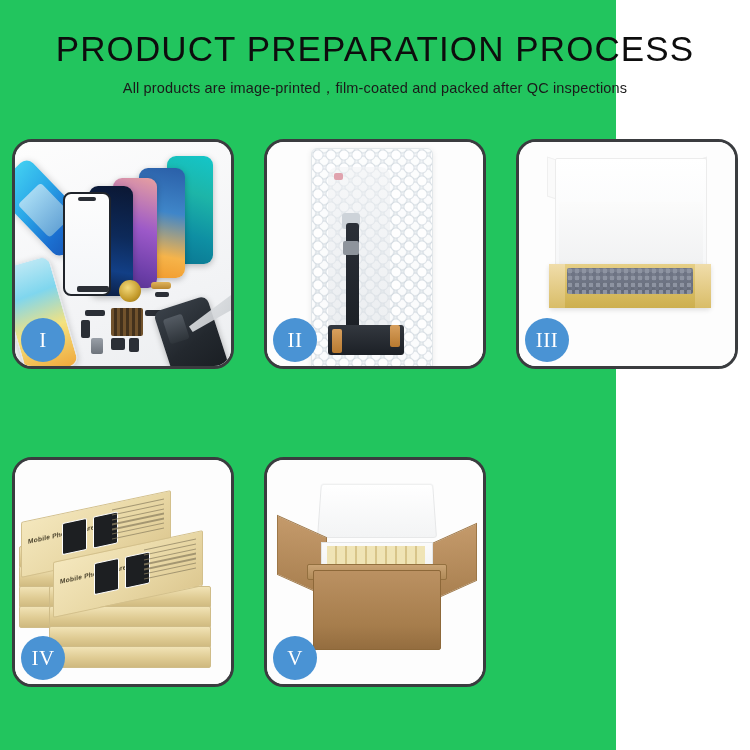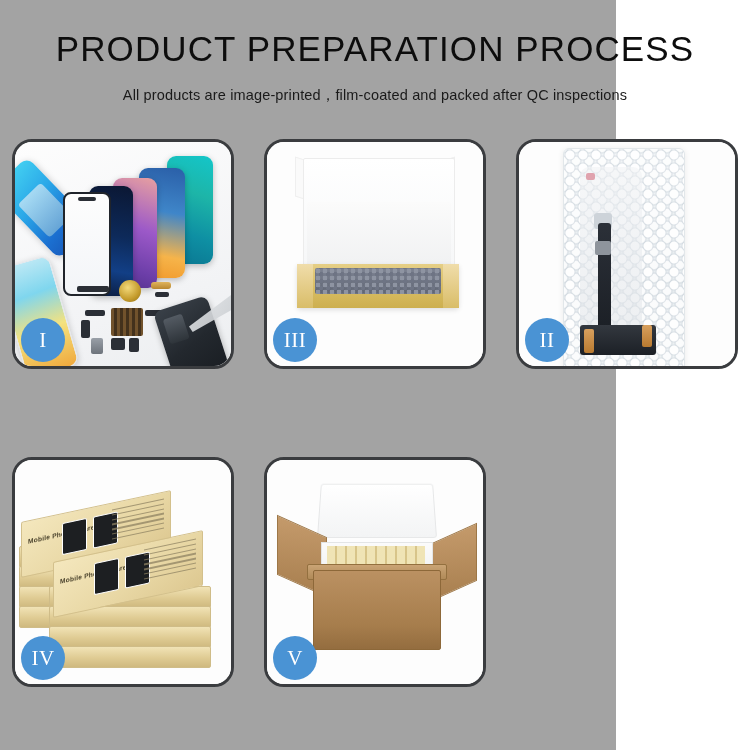--- a/index.html
+++ b/index.html
@@ -12,21 +12,21 @@
     height: 750px;
     font-family: "Liberation Sans", sans-serif;
     overflow: hidden;
     position: relative;
   }
 
   .page {
     width: 616px;
     height: 750px;
     position: relative;
-    background: #a3a3a3;
+    background: #22c55e;
   }
 
   
   .header {
     position: absolute;
     top: 28px;
     left: 0;
     width: 750px;
     text-align: center;
   }
@@ -37,21 +37,21 @@
     letter-spacing: 1.1px;
     color: #0d0d0d;
     line-height: 42px;
     white-space: nowrap;
   }
   .subtitle {
     font-family: "Liberation Sans", sans-serif;
     font-size: 14.5px;
     font-weight: 400;
     color: #1a1a1a;
-    margin-top: 16px;
+    margin-top: 9px;
     letter-spacing: 0.15px;
     white-space: nowrap;
   }
 
   
   .grid {
     position: absolute;
     top: 139px;
     left: 12px;
     width: 726px;
@@ -416,55 +416,55 @@
         <div class="part" style="left:130px;top:168px;width:22px;height:6px;"></div>
         <div class="backplate"></div>
         <div class="tweezer"></div>
       </div>
       <div class="badge">
         <span class="badge-label">I</span>
       </div>
     </div>
 
     <div class="panel">
-      <div class="panel-inner p3">
-        <div class="b3-lid-flapL"></div>
-        <div class="b3-lid-flapR"></div>
-        <div class="b3-lid"></div>
-        <div class="b3-foam"></div>
-        <div class="b3-tray">
-          <div class="b3-tray-lipL"></div>
-          <div class="b3-tray-inner"></div>
-          <div class="b3-tray-lipR"></div>
-        </div>
-      </div>
-      <div class="badge">
-        <span class="badge-label">III</span>
-      </div>
-    </div>
-
-    <div class="panel">
       <div class="panel-inner p2">
         <div class="bubble-bag">
           <div class="bag-screen"></div>
           <div class="bag-pink"></div>
           <div class="bag-conn"></div>
           <div class="bag-flex"></div>
           <div class="bag-ic"></div>
           <div class="bag-bottom"></div>
           <div class="bag-tape-l"></div>
           <div class="bag-tape-r"></div>
         </div>
       </div>
       <div class="badge">
         <span class="badge-label">II</span>
       </div>
     </div>
 
     <div class="panel">
+      <div class="panel-inner p3">
+        <div class="b3-lid-flapL"></div>
+        <div class="b3-lid-flapR"></div>
+        <div class="b3-lid"></div>
+        <div class="b3-foam"></div>
+        <div class="b3-tray">
+          <div class="b3-tray-lipL"></div>
+          <div class="b3-tray-inner"></div>
+          <div class="b3-tray-lipR"></div>
+        </div>
+      </div>
+      <div class="badge">
+        <span class="badge-label">III</span>
+      </div>
+    </div>
+
+    <div class="panel">
       <div class="panel-inner p4">
         <div class="stack">
 
           <div class="kslab" style="left:0px;  top:58px;  width:120px;"></div>
           <div class="kslab" style="left:0px;  top:78px;  width:120px;"></div>
           <div class="kslab" style="left:0px;  top:98px;  width:120px;"></div>
           <div class="kslab" style="left:0px;  top:118px; width:120px;"></div>
 
           <div class="kslab" style="left:30px; top:98px;  width:160px;"></div>
           <div class="kslab" style="left:30px; top:118px; width:160px;"></div>

